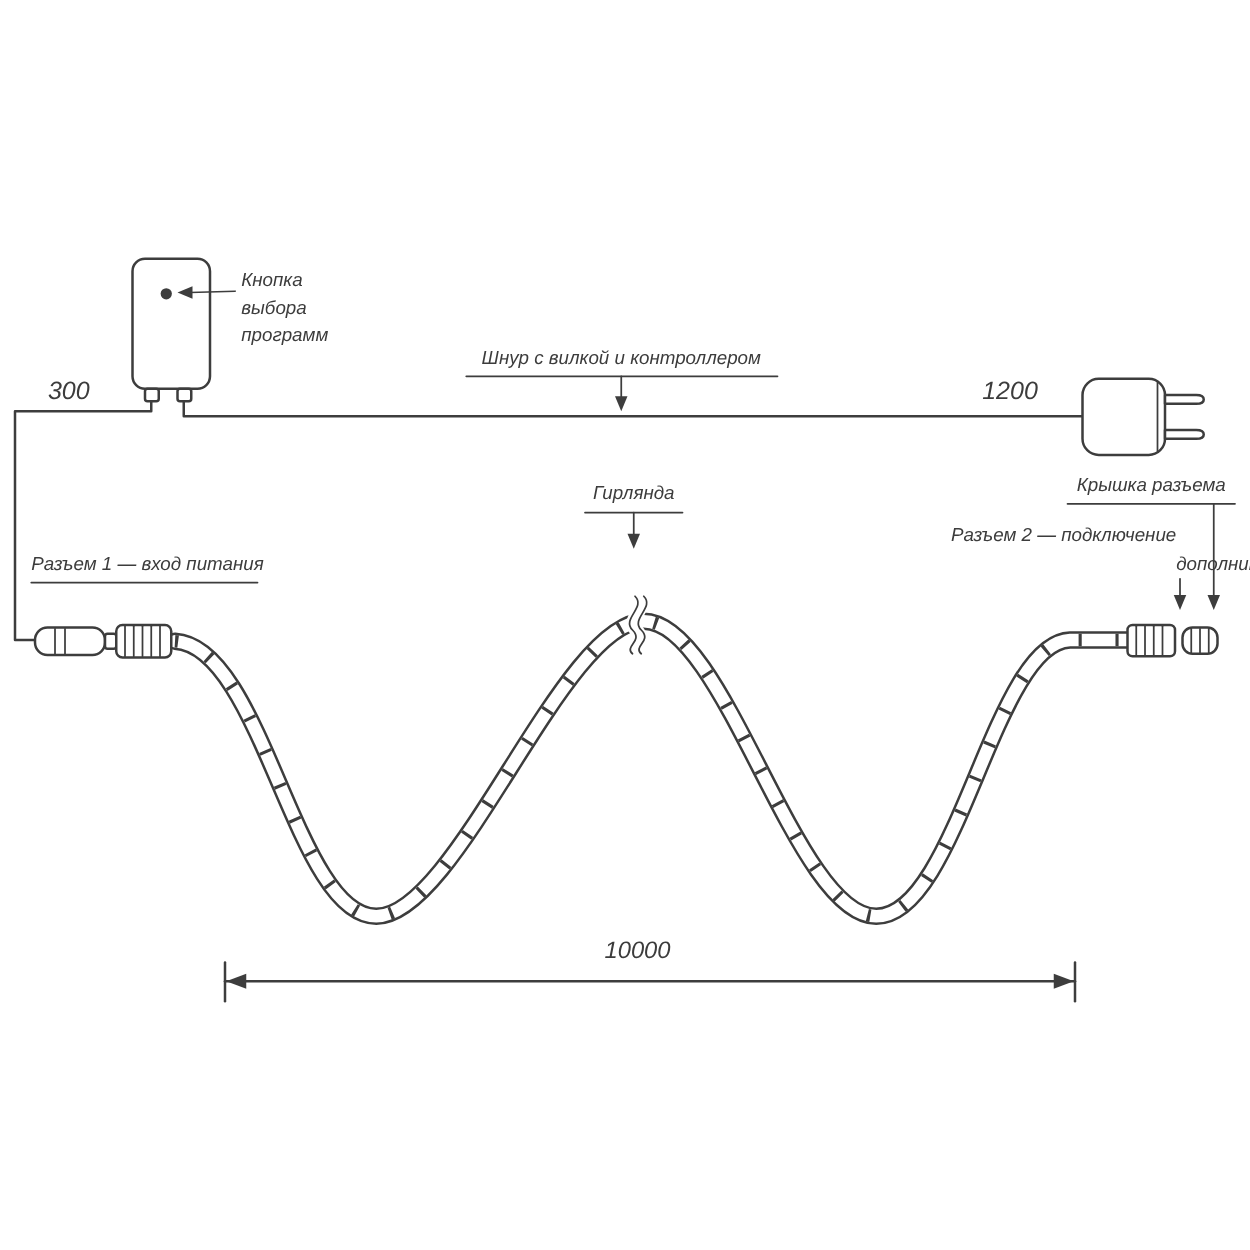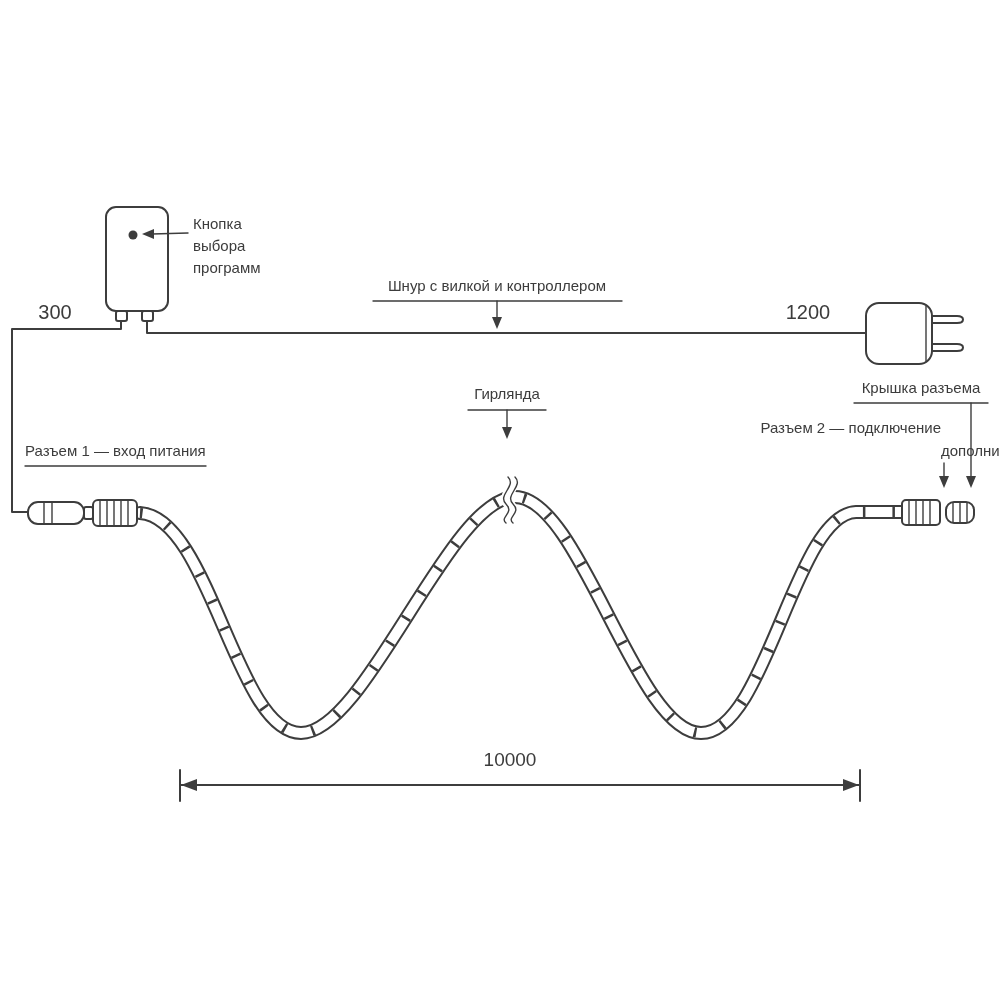--- a/index.html
+++ b/index.html
@@ -3,20 +3,21 @@
 <meta charset="utf-8">
 <style>
   html, body { margin: 0; padding: 0; background: #ffffff; }
   .canvas {
     position: relative;
     width: 1000px;
     height: 1000px;
     background: #ffffff;
     font-family: "Liberation Sans", sans-serif;
     overflow: hidden;
+    font-style: italic;
   }
   svg { display: block; }
   text { fill: #3c3c3c; font-family: "Liberation Sans", sans-serif; }
   .lbl   { font-size: 15px; }
   .num   { font-size: 20px; }
   .numsm { font-size: 19px; }
   .s     { stroke: #3d3d3d; stroke-width: 2; fill: none; stroke-linecap: round; stroke-linejoin: round; }
   .thin  { stroke: #3d3d3d; stroke-width: 1.4; fill: none; stroke-linecap: round; }
   .fillw { fill: #ffffff; stroke: #3d3d3d; stroke-width: 2; stroke-linejoin: round; }
   .dot   { fill: #3d3d3d; stroke: none; }

